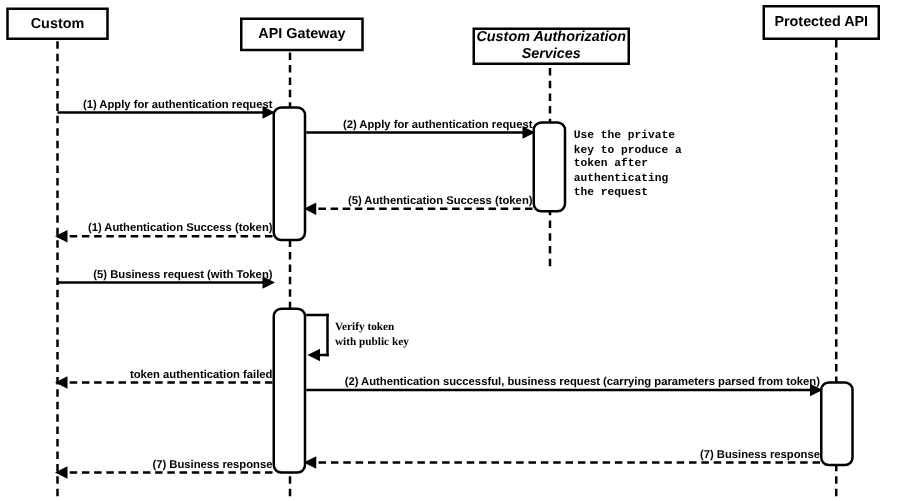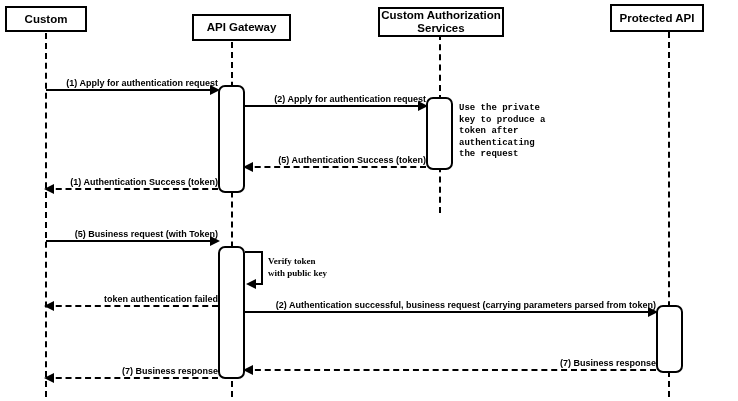--- a/index.html
+++ b/index.html
@@ -106,21 +106,21 @@
   <div class="lifeline" style="left:231px; top:32px; height:365px;"></div>
   <div class="lifeline" style="left:439px; top:34px; height:179px;"></div>
   <div class="lifeline" style="left:668px; top:32px; height:365px;"></div>
 
   <div class="participant" style="left:5px; top:6px; width:82px; height:26px;">
     <span>Custom</span>
   </div>
   <div class="participant" style="left:192px; top:14px; width:99px; height:27px;">
     <span>API Gateway</span>
   </div>
-  <div class="participant" style="left:378px; top:7px; width:126px; height:30px;">
+  <div class="participant" style="left:378px; top:22px; width:126px; height:30px;font-style:italic;">
     <span>Custom Authorization
 Services</span>
   </div>
   <div class="participant" style="left:610px; top:4px; width:94px; height:28px;">
     <span>Protected API</span>
   </div>
 
   <div class="activation" style="left:218px; top:85px; width:27px; height:108px;"></div>
   <div class="activation" style="left:426px; top:97px; width:27px; height:73px;"></div>
   <div class="activation" style="left:218px; top:246px; width:27px; height:133px;"></div>
@@ -139,21 +139,21 @@
   <div class="msg dashed" style="left:245px; top:166px; width:181px;">
     <div class="lbl">(5) Authentication Success (token)</div>
     <div class="arrow-l"></div>
   </div>
 
   <div class="msg dashed" style="left:46px; top:188px; width:172px;">
     <div class="lbl">(1) Authentication Success (token)</div>
     <div class="arrow-l"></div>
   </div>
 
-  <div class="msg" style="left:46px; top:240px; width:172px;">
+  <div class="msg" style="left:46px; top:225px; width:172px;">
     <div class="lbl">(5) Business request (with Token)</div>
     <div class="arrow-r"></div>
   </div>
 
   <div class="seg-h" style="left:245px; top:251px; width:18px;"></div>
   <div class="seg-v" style="left:261px; top:251px; height:34px;"></div>
   <div class="seg-h" style="left:248px; top:283px; width:15px;">
     <div class="arrow-l"></div>
   </div>
   <div class="free-label" style="left:268px; top:256px;font-family:Liberation Serif, serif;">Verify token

